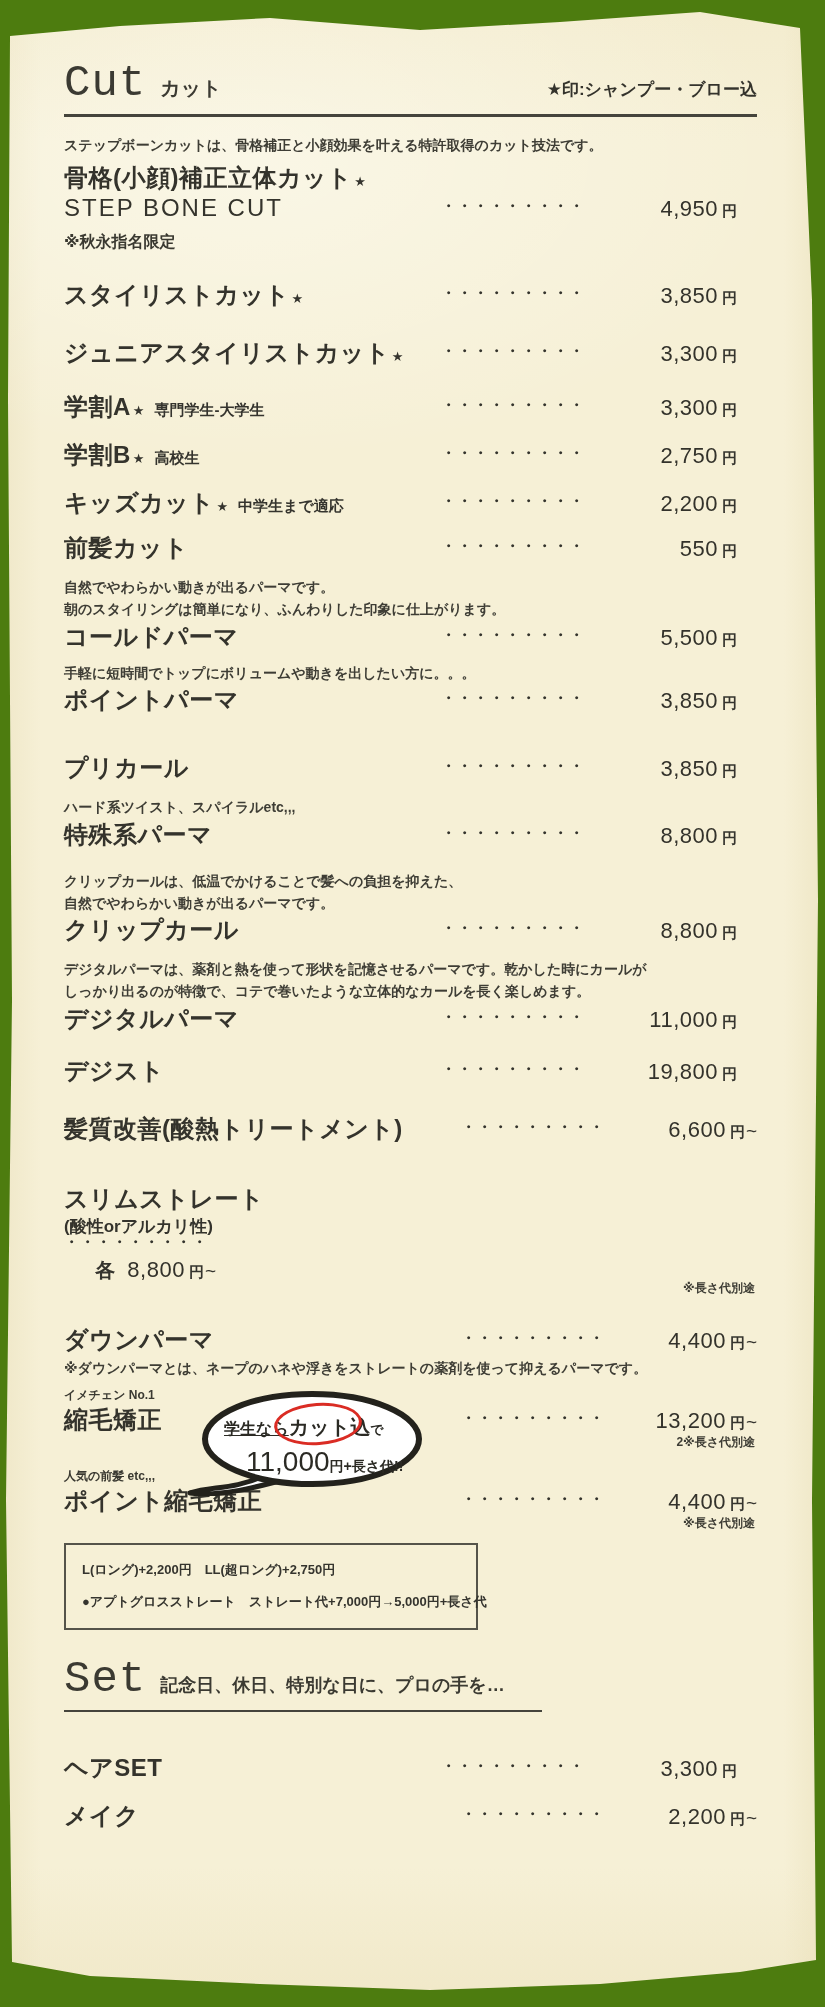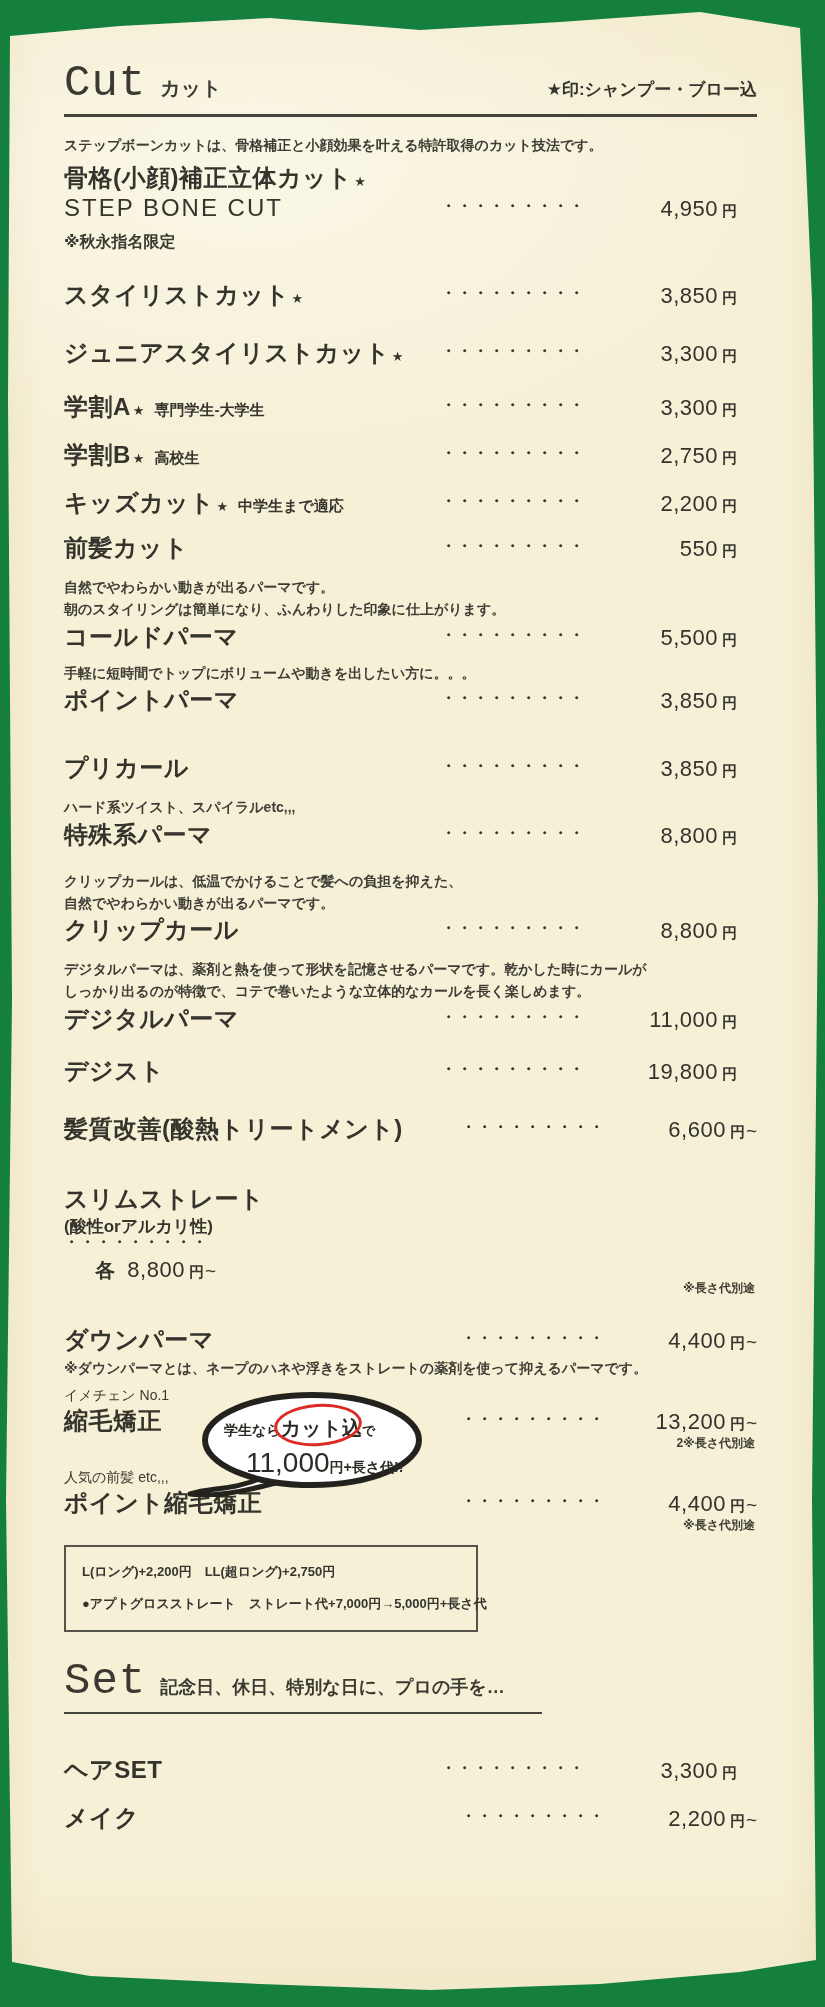--- a/index.html
+++ b/index.html
@@ -1,16 +1,16 @@
 <!DOCTYPE html>
 <html><head>
 <meta charset="utf-8">
 <style>
   html,body{margin:0;padding:0;background:#ffffff;}
-  .stage{position:relative;width:825px;height:2007px;background:#15803d;overflow:hidden;
+  .stage{position:relative;width:825px;height:2007px;background:#4d7c0f;overflow:hidden;
          font-family:"Liberation Sans","DejaVu Sans",sans-serif;color:#35342e;}
   .paper{position:absolute;left:0;top:0;width:825px;height:2007px;
     background-color:#f6f0d6;
     background-image:
       radial-gradient(ellipse 900px 500px at 30% 8%, rgba(255,255,250,0.45), rgba(255,255,250,0) 60%),
       linear-gradient(180deg, rgba(238,228,192,0.35), rgba(246,240,214,0) 7%, rgba(246,240,214,0) 93%, rgba(233,222,182,0.45)),
       linear-gradient(90deg, rgba(233,223,186,0.5), rgba(246,240,214,0) 5%, rgba(246,240,214,0) 95%, rgba(231,220,180,0.5));
     clip-path:polygon(10px 36px,120px 26px,270px 18px,420px 30px,560px 22px,700px 12px,800px 28px,
       812px 300px,818px 900px,812px 1500px,816px 1960px,
       740px 1972px,600px 1984px,430px 1990px,260px 1984px,90px 1976px,12px 1962px,
@@ -37,31 +37,31 @@
   .dots{font-size:15px;font-weight:700;letter-spacing:1px;color:#34332c;white-space:nowrap;
         transform:translateY(-5px);}
   .pblock{display:inline-flex;justify-content:flex-end;align-items:baseline;min-width:152px;white-space:nowrap;}
   .plain .pblock{margin-right:20px;}
   .price{font-family:"Liberation Sans",sans-serif;font-size:22px;font-weight:400;color:#33322b;
          letter-spacing:0.5px;margin-left:10px;}
   .unit{font-size:15px;font-weight:700;margin-left:4px;}
   .tilde{font-size:19px;font-weight:400;margin-left:1px;}
   .prefix{font-size:20px;font-weight:700;margin-right:2px;}
   .pnote{position:absolute;right:2px;top:100%;margin-top:-4px;font-size:12px;font-weight:700;color:#3e3d35;}
-  .prelabel{font-size:14px;font-weight:400;color:#3a3931;}
+  .prelabel{font-size:12px;font-weight:700;color:#3a3931;}
   .subnote{font-size:16px;font-weight:700;color:#3a3931;margin-top:4px;}
 
   .optbox{margin-top:24px;width:380px;border:2px solid #55544a;padding:14px 14px 14px 16px;}
   .optbox .oline{font-size:13px;font-weight:700;line-height:1.75;white-space:nowrap;}
   .optbox .oline.gap{margin-top:9px;}
 
   .bubble{position:absolute;left:120px;top:-14px;width:240px;height:106px;z-index:3;}
   .bubble svg{position:absolute;left:0;top:0;width:100%;height:100%;}
   .b1{position:absolute;left:40px;top:24px;white-space:nowrap;font-weight:700;color:#2b2a24;}
-  .b1 .m{font-size:14px;}
+  .b1 .m{font-size:16px;text-decoration:underline;}
   .b1 .big{font-size:20px;}
   .b1 .sm{font-size:13px;}
   .b2{position:absolute;left:62px;top:56px;white-space:nowrap;color:#2b2a24;}
   .b2 .num{font-family:"Liberation Sans",sans-serif;font-size:28px;font-weight:400;}
   .b2 .rest{font-size:14px;font-weight:700;}
   .red-ellipse{position:absolute;left:90px;top:13px;width:82px;height:36px;border:3px solid #da2c24;
                border-radius:50%;transform:rotate(-4deg);}
 
   .mt6{margin-top:6px;}.mt8{margin-top:8px;}.mt14{margin-top:14px;}.mt16{margin-top:11px;}
   .mt18{margin-top:18px;}.mt20{margin-top:20px;}.mt24{margin-top:24px;}.mt26{margin-top:26px;}

